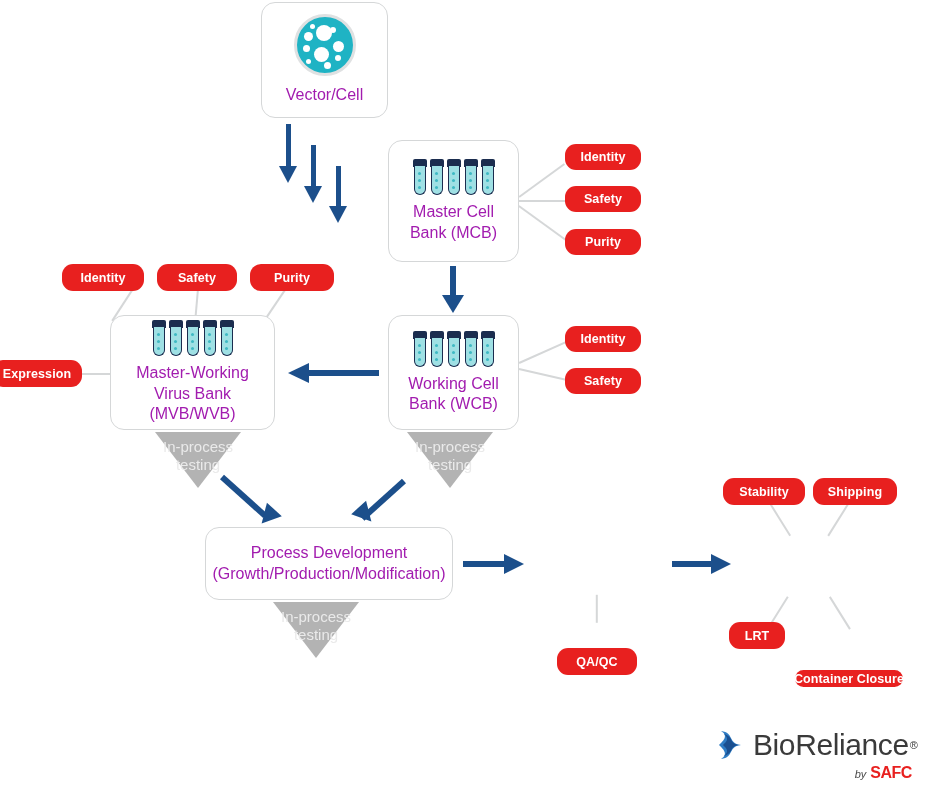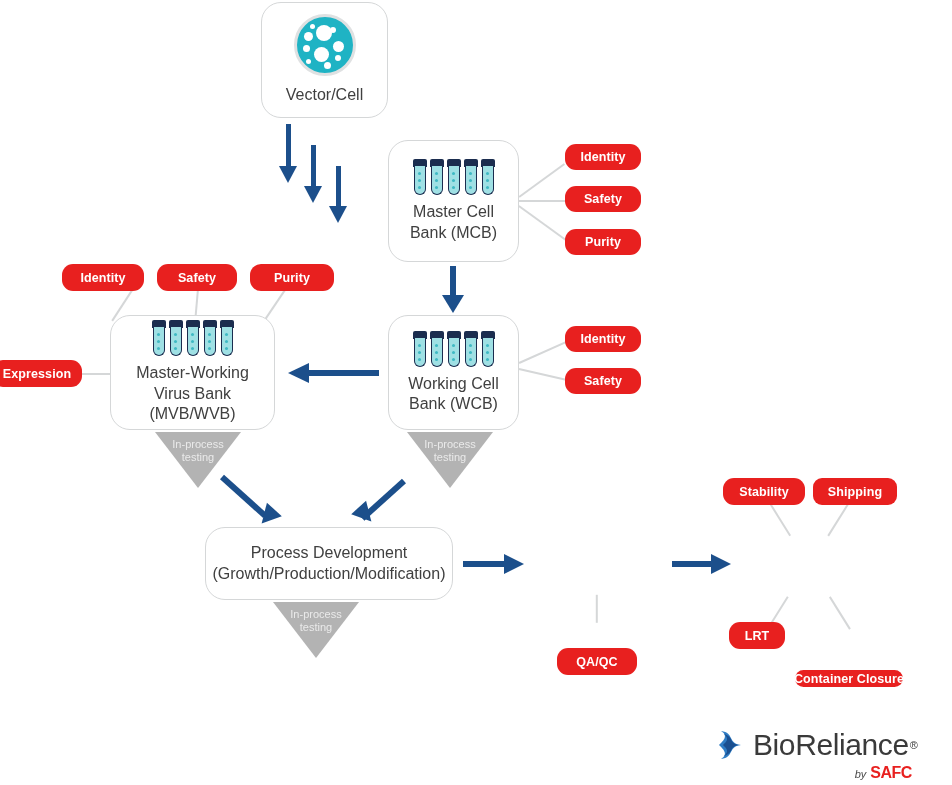--- a/index.html
+++ b/index.html
@@ -16,26 +16,26 @@
     height: 785px;
     background: #ffffff;
     overflow: hidden;
   }
   
   .node {
     position: absolute;
     box-sizing: border-box;
     background: #ffffff;
     border: 1.6px solid #d5d7d8;
-    border-radius: 20px;
+    border-radius: 14px;
     display: flex;
     flex-direction: column;
     align-items: center;
     justify-content: center;
-    color: #404040;
+    color: #a21caf;
     font-size: 16px;
     line-height: 1.28;
     text-align: center;
     z-index: 5;
   }
   .node .label {
     white-space: pre-line;
     padding: 0 6px;
   }
   
@@ -87,21 +87,21 @@
     border-right: 43px solid transparent;
     border-top: 56px solid #b3b3b3;
   }
   .tri .tri-text {
     position: absolute;
     top: 6px;
     left: 0;
     width: 86px;
     text-align: center;
     color: #eaeaea;
-    font-size: 11px;
+    font-size: 15px;
     line-height: 1.2;
     white-space: pre-line;
   }
   
   .tubes {
     display: flex;
     gap: 3px;
     margin-bottom: 7px;
   }
   .tube {
@@ -402,21 +402,21 @@
   <div class="badge" style="left:565px; top:368px; width:76px; height:26px;">Safety</div>
 
   <div class="badge" style="left:62px; top:264px; width:82px; height:27px;">Identity</div>
   <div class="badge" style="left:157px; top:264px; width:80px; height:27px;">Safety</div>
   <div class="badge" style="left:250px; top:264px; width:84px; height:27px;">Purity</div>
   <div class="badge" style="left:-8px; top:360px; width:90px; height:27px;">Expression</div>
 
   <div class="badge" style="left:557px; top:648px; width:80px; height:27px;">QA/QC</div>
 
   <div class="badge" style="left:723px; top:478px; width:82px; height:27px;">Stability</div>
-  <div class="badge" style="left:813px; top:478px; width:84px; height:27px;border-radius:9px;">Shipping</div>
+  <div class="badge" style="left:813px; top:478px; width:84px; height:27px;">Shipping</div>
   <div class="badge" style="left:729px; top:622px; width:56px; height:27px;">LRT</div>
   <div class="badge" style="left:795px; top:622px; width:108px; height:17px;margin-top:48px;">Container Closure</div>
 
   <div class="tri" style="left:155px; top:432px;">
     <div class="tri-shape"></div>
     <div class="tri-text">In-process
 testing</div>
   </div>
   <div class="tri" style="left:407px; top:432px;">
     <div class="tri-shape"></div>

